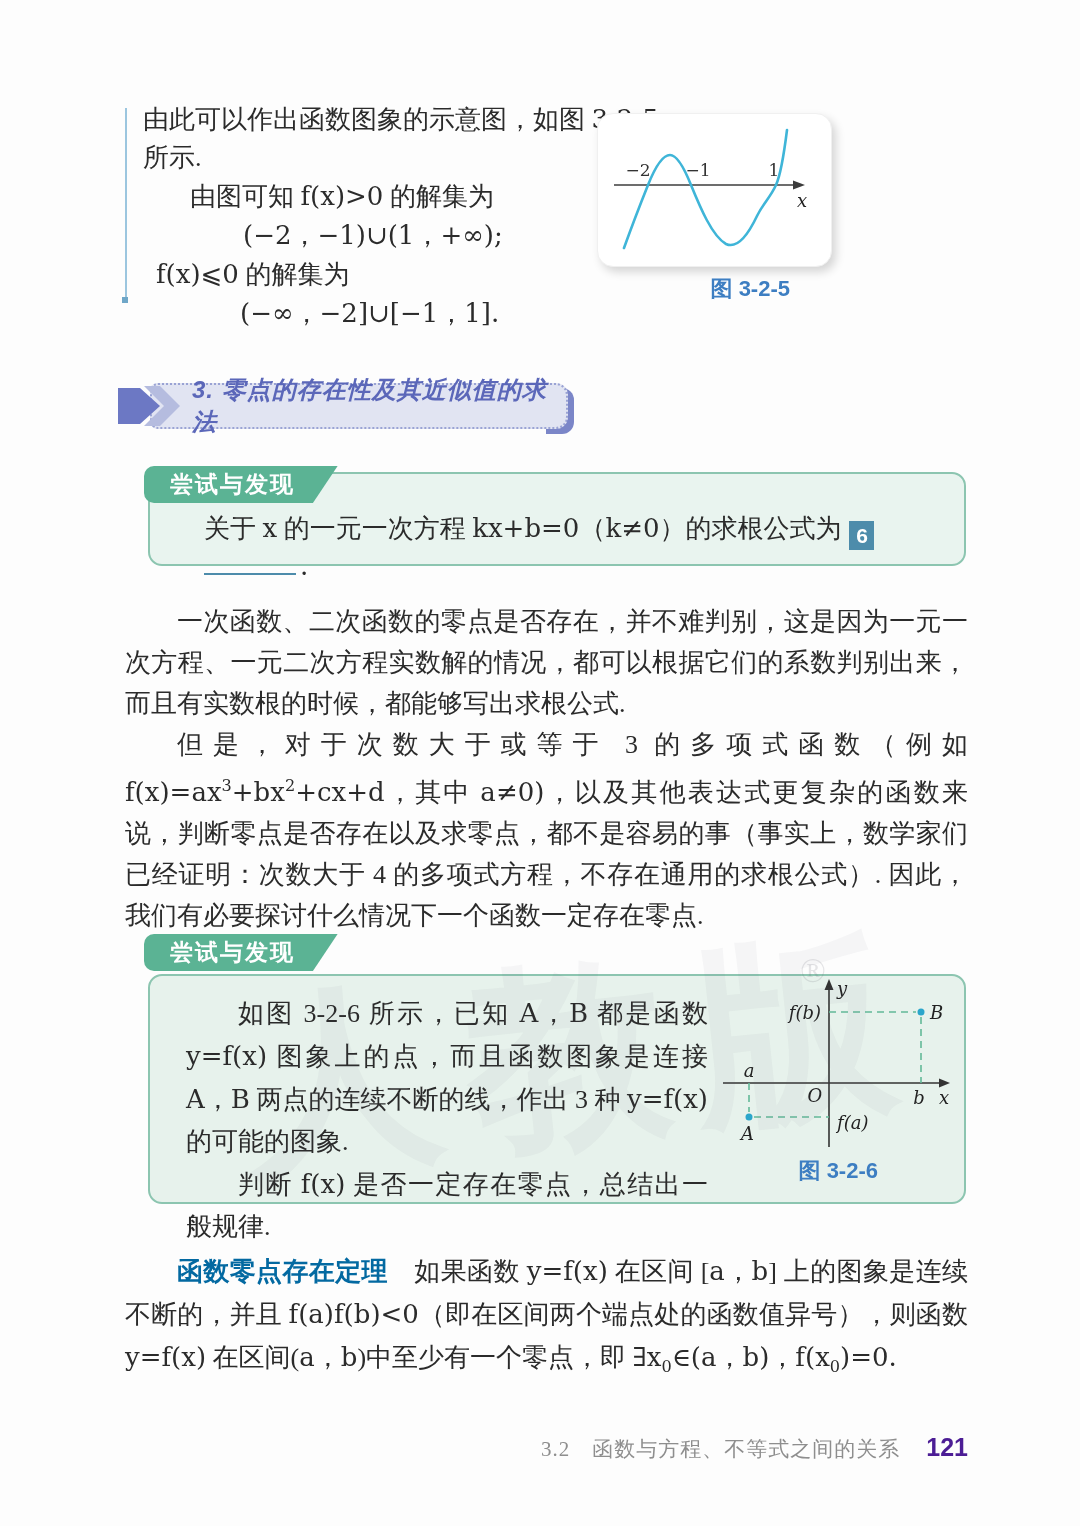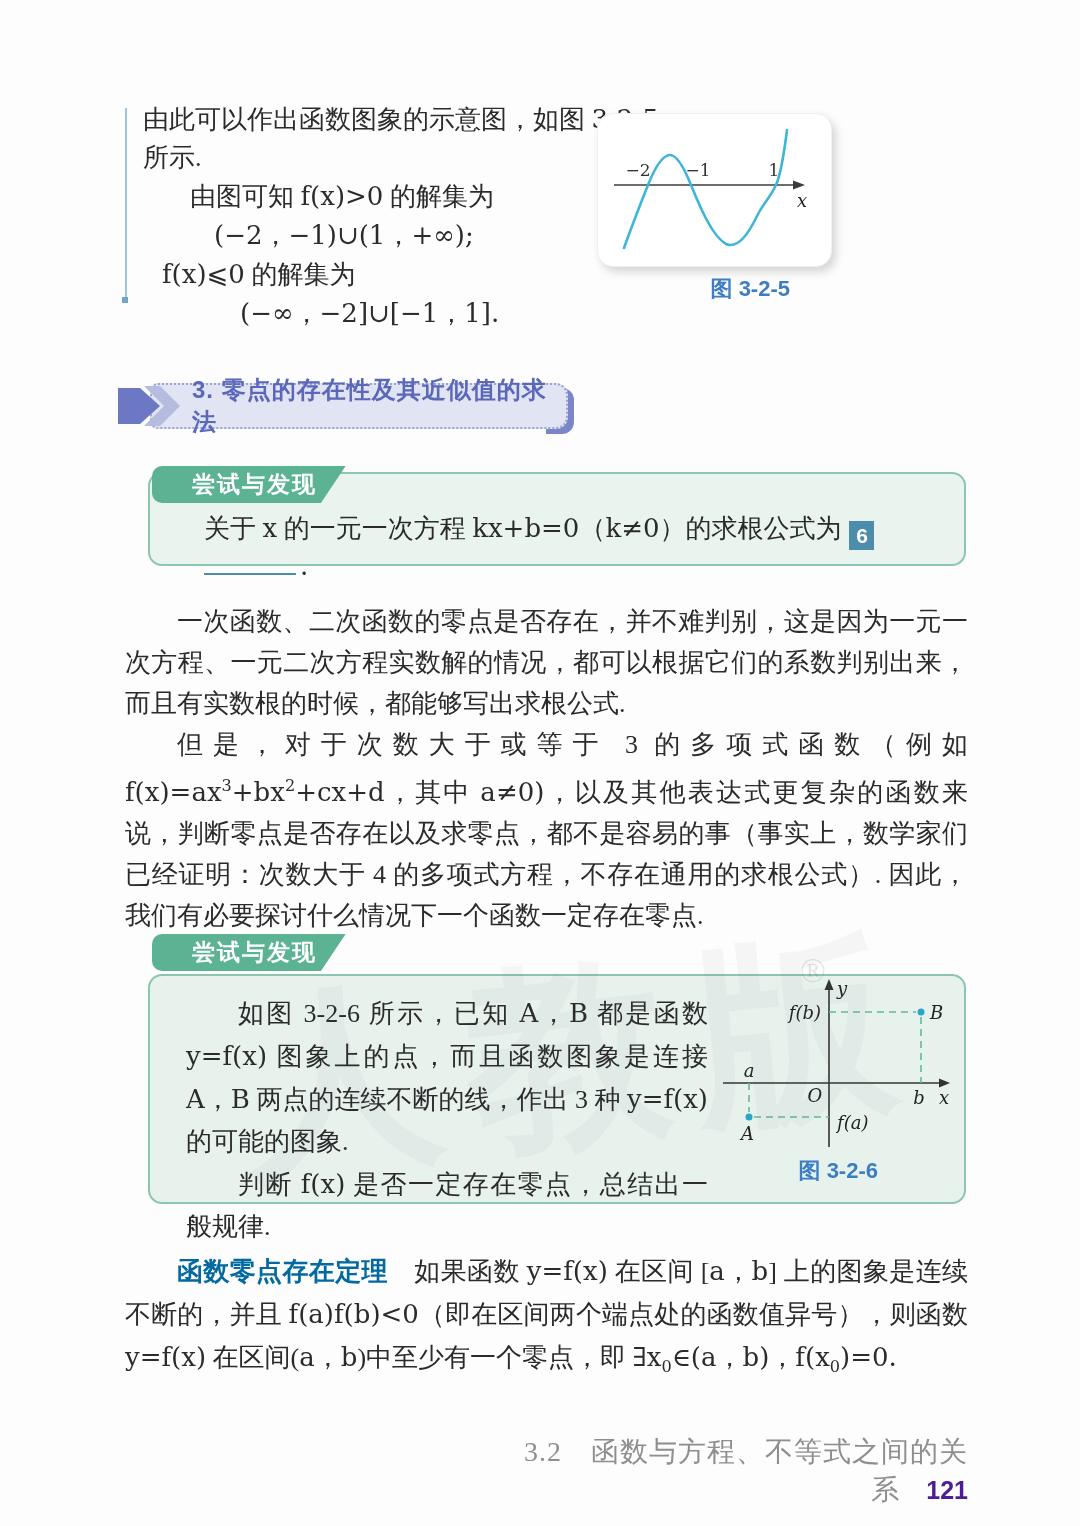--- a/index.html
+++ b/index.html
@@ -26,30 +26,30 @@
   .fig-cap{color:#3d7ec2;font-family:"Liberation Sans",sans-serif;font-weight:bold;
     font-size:22px;text-align:right;width:150px;}
   .cap325{left:640px;top:274px;}
   .cap326{left:728px;top:1156px;}
   
   .banner-fold{left:546px;top:388px;width:28px;height:46px;background:#7b86c8;border-radius:0 12px 12px 0;}
   .banner{left:150px;top:383px;width:418px;height:46px;box-sizing:border-box;
     background:#e1e4f2;border:2px dotted #9aa3d4;border-radius:8px 12px 12px 8px;
     display:flex;align-items:center;padding-left:40px;}
   .banner-title{font-family:"Liberation Sans",sans-serif;font-weight:bold;
-    font-size:24px;color:#5b67b9;letter-spacing:1px;}
+    font-size:24px;color:#5b67b9;letter-spacing:1px;font-style:italic;}
   .chevron{left:116px;top:384px;z-index:2;}
   
   .try-box{box-sizing:border-box;width:818px;left:148px;background:#e9f4ef;
     border:2px solid #8cc5b0;border-radius:14px;}
   .try-box1{top:472px;height:94px;}
   .try-box2{top:974px;height:230px;background:#e7f2ec;}
-  .try-tab{left:152px;width:206px;height:37px;background:#5bb394;z-index:3;
+  .try-tab{left:144px;width:206px;height:37px;background:#5bb394;z-index:3;
     clip-path:polygon(0 0,94% 0,82% 100%,0 100%);border-radius:10px 0 0 10px;
-    display:flex;align-items:center;padding-left:40px;box-sizing:border-box;}
+    display:flex;align-items:center;padding-left:26px;box-sizing:border-box;}
   .try-tab1{top:466px;}
   .try-tab2{top:934px;}
   .try-tab-label{color:#ffffff;font-family:"Liberation Sans",sans-serif;
     font-weight:bold;font-size:23px;letter-spacing:2px;}
   .try1-line{left:204px;top:512px;width:740px;font-size:26px;line-height:32px;z-index:4;}
   .num-badge{display:inline-block;width:25px;height:29px;background:#4d8cab;color:#fff;
     font-family:"Liberation Sans",sans-serif;font-weight:bold;font-size:21px;
     text-align:center;line-height:29px;vertical-align:-6px;margin-left:8px;}
   .blank-line{display:inline-block;width:92px;height:20px;border-bottom:2px solid #4d8cab;margin-right:4px;}
   
@@ -60,36 +60,36 @@
   
   .fig326{left:703px;top:979px;z-index:4;}
   .figtext{font-family:"DejaVu Serif",serif;font-style:italic;font-size:18px;fill:#222;}
   .ticktext{font-family:"DejaVu Serif",serif;font-size:17px;fill:#333;}
   
   .wm{left:240px;top:920px;font-size:200px;font-weight:bold;letter-spacing:28px;
     color:rgba(100,100,110,0.05);transform:rotate(-6deg);z-index:5;pointer-events:none;white-space:nowrap;}
   .wm-r{left:800px;top:952px;font-size:34px;color:rgba(100,100,110,0.16);z-index:5;pointer-events:none;}
   
   .footer{left:520px;top:1433px;width:448px;text-align:right;}
-  .footer-section{font-size:28px;color:#8e8e8e;letter-spacing:1px;}
+  .footer-section{font-size:21px;color:#8e8e8e;letter-spacing:1px;}
   .footer-page{font-family:"Liberation Sans",sans-serif;font-weight:600;
     font-size:25px;color:#4c1d95;margin-left:26px;}
 </style>
 </head>
 <body>
 
 <div class="abs ex-rule"></div>
 <div class="abs ex-rule-dot"></div>
 
 <div class="abs ex-block">
   <div class="ln"><span>由此可以作出函数图象的示意图，如图 </span><span class="r">3-2-5</span></div>
   <div class="ln"><span>所示.</span></div>
   <div class="ln" style="margin-left:47px"><span>由图可知 </span><span class="m">f(x)</span><span class="r">&gt;0</span><span> 的解集为</span></div>
-  <div class="ln" style="margin-left:71px"><span class="r">(−2，−1)∪(1，+∞);</span></div>
-  <div class="ln" style="margin-left:19px"><span class="m">f(x)</span><span class="r">⩽0</span><span> 的解集为</span></div>
+  <div class="ln" style="margin-left:100px"><span class="r">(−2，−1)∪(1，+∞);</span></div>
+  <div class="ln" style="margin-left:13px"><span class="m">f(x)</span><span class="r">⩽0</span><span> 的解集为</span></div>
   <div class="ln" style="margin-left:97px"><span class="r">(−∞，−2]∪[−1，1].</span></div>
 </div>
 
 <div class="abs fig-card">
   <svg width="233" height="150" viewBox="0 0 233 150">
     <line x1="16" y1="71" x2="200" y2="71" stroke="#3c3c3c" stroke-width="1.6"></line>
     <polygon points="207,71 195,66.5 195,75.5" fill="#3c3c3c"></polygon>
     <text class="ticktext" x="40" y="62" text-anchor="middle">−2</text>
     <text class="ticktext" x="100" y="62" text-anchor="middle">−1</text>
     <text class="ticktext" x="176" y="62" text-anchor="middle">1</text>

